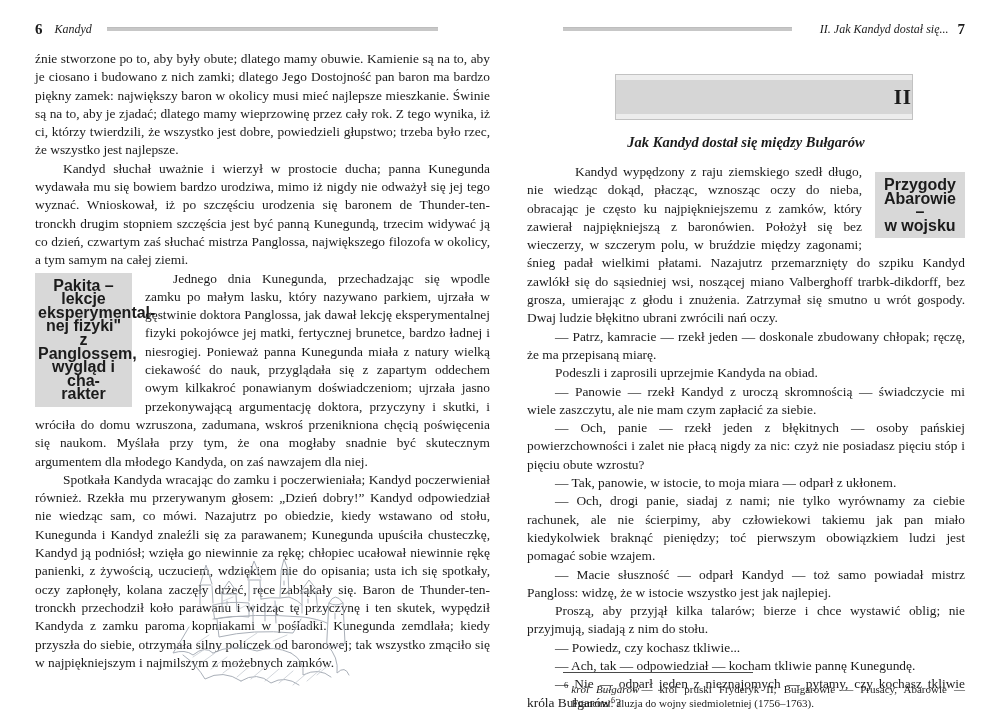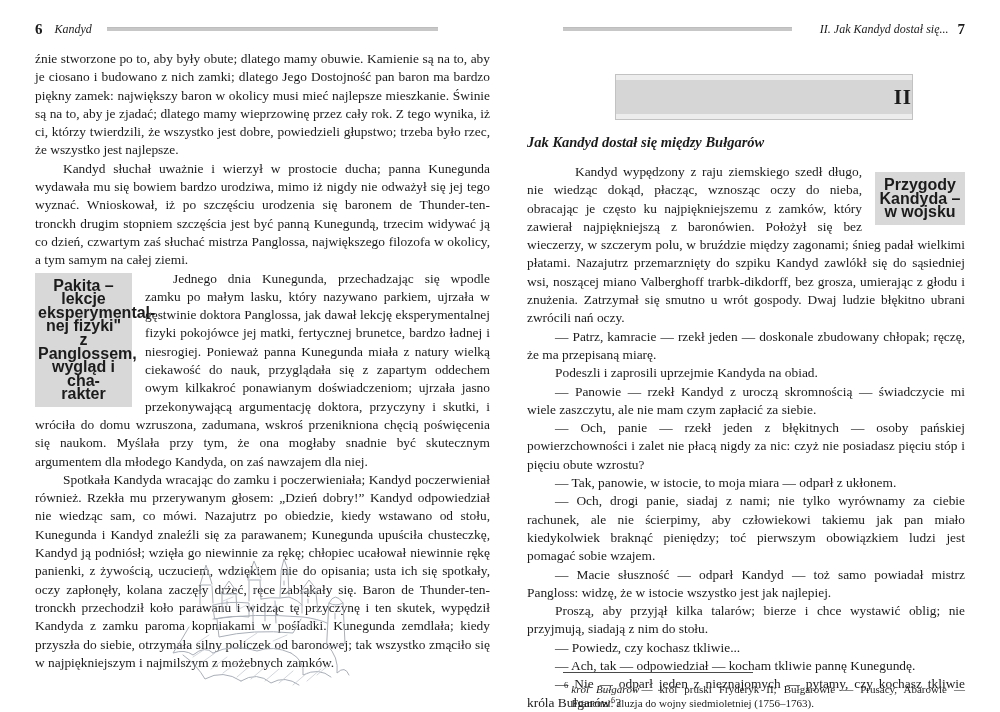--- a/index.html
+++ b/index.html
@@ -50,21 +50,21 @@
     width: 298px; height: 46px; margin: 36px 0 0 88px;
     border: 1px solid #c2c2c2;
     background: linear-gradient(to bottom,
       #ededed 0px, #ededed 5px,
       #d6d6d6 5px, #d6d6d6 39px,
       #ededed 39px, #ededed 44px);
     display: flex; align-items: center; justify-content: flex-end;
   }
   .chapter-number { font-weight: bold; font-size: 21px; letter-spacing: 1px; }
   .chapter-title {
-    margin: 14px 0 0 0; text-align: left;
+    margin: 14px 0 0 0; text-align: center;
     font-weight: bold; font-style: italic; font-size: 14.5px;
   }
   .page-right .body-text { margin-top: 12px; }
 
   
   .footnote { position: absolute; left: 0; top: 652px; width: 438px; font-size: 11px; line-height: 14.2px; text-align: justify; }
   .footnote-rule { width: 190px; height: 1px; background: #4a4a4a; margin: 0 0 5px 36px; }
   .footnote-text { padding-left: 45px; text-indent: -8px; font-family: Liberation Serif, serif; }
   .footnote-text sup { font-size: 8.5px; margin-right: 3px; }
   .footnote-text i { margin-right: 2px; }
@@ -155,21 +155,21 @@
 
     <div class="chapter-box">
       <span class="chapter-number">II</span>
     </div>
     <p class="chapter-title">Jak Kandyd dostał się między Bułgarów</p>
 
     <div class="body-text">
       <p class="big-indent">
         <span class="margin-note float-right">
           <span class="mn-line" style="display:block">Przygody</span>
-          <span class="mn-line" style="display:block">Kandyda –</span>
+          <span class="mn-line" style="display:block">Abarowie –</span>
           <span class="mn-line" style="display:block">w wojsku</span>
         </span><span>Kandyd wypędzony z raju ziemskiego szedł długo, nie wiedząc dokąd, płacząc, wznosząc oczy do nieba, obracając je często ku najpiękniejszemu z zamków, który zawierał najpiękniejszą z baronówien. Położył się bez wieczerzy, w szczerym polu, w bruździe między zagonami; śnieg padał wielkimi płatami. Nazajutrz przemarznięty do szpiku Kandyd zawlókł się do sąsiedniej wsi, noszącej miano Valberghoff trarbk-dikdorff, bez grosza, umierając z głodu i znużenia. Zatrzymał się smutno u wrót gospody. Dwaj ludzie błękitno ubrani zwrócili nań oczy.</span>
       </p>
       <p>— Patrz, kamracie — rzekł jeden — doskonale zbudowany chłopak; ręczę, że ma przepisaną miarę.</p>
       <p>Podeszli i zaprosili uprzejmie Kandyda na obiad.</p>
       <p>— Panowie — rzekł Kandyd z uroczą skromnością — świadczycie mi wiele zaszczytu, ale nie mam czym zapłacić za siebie.</p>
       <p>— Och, panie — rzekł jeden z błękitnych — osoby pańskiej powierzchowności i zalet nie płacą nigdy za nic: czyż nie posiadasz pięciu stóp i pięciu obute wzrostu?</p>
       <p>— Tak, panowie, w istocie, to moja miara — odparł z ukłonem.</p>
       <p>— Och, drogi panie, siadaj z nami; nie tylko wyrównamy za ciebie rachunek, ale nie ścierpimy, aby człowiekowi takiemu jak pan miało kiedykolwiek braknąć pieniędzy; toć pierwszym obowiązkiem ludzi jest pomagać sobie wzajem.</p>
       <p>— Macie słuszność — odparł Kandyd — toż samo powiadał mistrz Pangloss: widzę, że w istocie wszystko jest jak najlepiej.</p>

